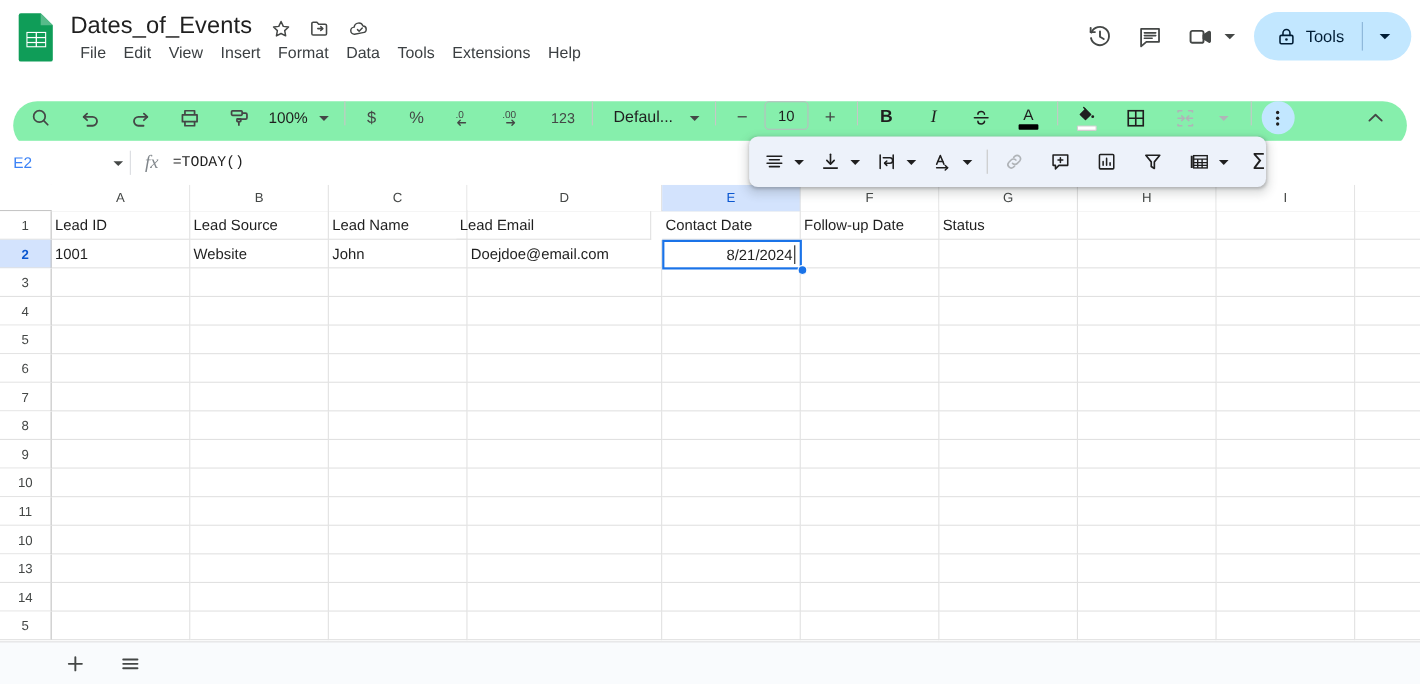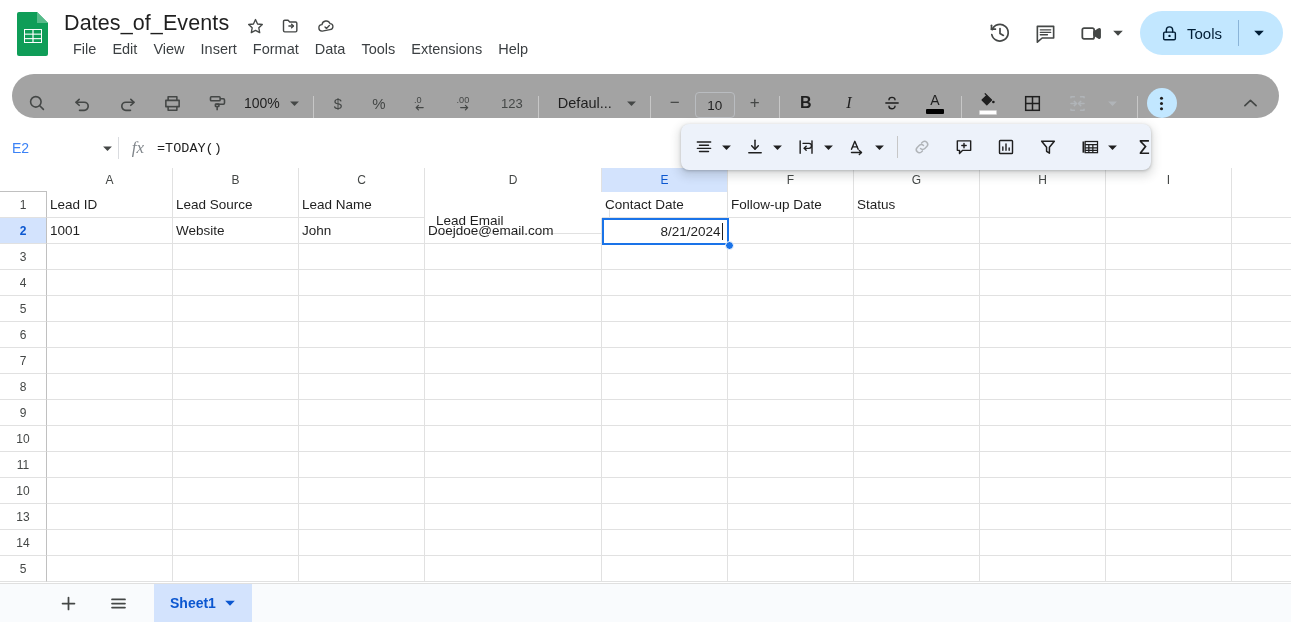--- a/index.html
+++ b/index.html
@@ -61,24 +61,24 @@
   }
   #share-label { font-size: 15px; color: #001d35; font-weight: 500; }
   #share-divider { width: 1px; height: 26px; background: #8ab4d8; }
   #share-caret {
     width: 40px; height: 44px; display: flex; align-items: center; justify-content: center;
     border-radius: 0 22px 22px 0;
   }
 
   
   #toolbar {
-    position: absolute; left: 12px; top: 74px;
+    position: absolute; left: 12px; top: 92px;
     width: 1267px; height: 44px;
-    background: #a3a3a3; border-radius: 22px;
-    display: flex; align-items: flex-end; padding: 0 8px;
+    background: #86efac; border-radius: 22px;
+    display: flex; align-items: flex-start; padding: 0 8px;
   }
   .tb {
     height: 30px; min-width: 30px; border-radius: 4px;
     display: flex; align-items: center; justify-content: center;
     cursor: pointer; color: #444746; flex: none;
   }
   .tb-gap { width: 11px; flex: none; }
   .tb-sep { width: 1px; height: 22px; background: #c7c7c7; margin: 0 9px; flex: none; }
   .tb-text { font-size: 14px; color: #1f1f1f; }
   #zoom-ctl { display: flex; align-items: center; gap: 2px; padding: 0 4px 0 10px; height: 30px; border-radius: 4px; cursor: pointer; }
@@ -662,21 +662,21 @@
       <div class="rowcell" style="height: 26px;">10</div>
       <div class="rowcell" style="height: 26px;">13</div>
       <div class="rowcell" style="height: 26px;">14</div>
       <div class="rowcell" style="height: 26px;">5</div>
     </div>
   <div id="cells">
       <div class="gridrow" style="height: 26px;">
         <div class="cell" style="left: 0px; width: 126px; height: 26px;">Lead ID</div>
         <div class="cell" style="left: 126px; width: 126px; height: 26px;">Lead Source</div>
         <div class="cell" style="left: 252px; width: 126px; height: 26px;">Lead Name</div>
-        <div class="cell" style="left: 386px; width: 177px; height: 26px; margin-top: 16px;">Lead Email</div>
+        <div class="cell" style="left: 368px; width: 177px; height: 26px;">Lead Email</div>
         <div class="cell" style="left: 555px; width: 126px; height: 26px;">Contact Date</div>
         <div class="cell" style="left: 681px; width: 126px; height: 26px;">Follow-up Date</div>
         <div class="cell" style="left: 807px; width: 126px; height: 26px;">Status</div>
         <div class="cell" style="left: 933px; width: 126px; height: 26px;"></div>
         <div class="cell" style="left: 1059px; width: 126px; height: 26px;"></div>
         <div class="cell" style="left: 1185px; width: 60px; height: 26px;"></div>
       </div>
       <div class="gridrow" style="height: 26px;">
         <div class="cell" style="left: 0px; width: 126px; height: 26px;">1001</div>
         <div class="cell" style="left: 126px; width: 126px; height: 26px;">Website</div>
@@ -860,21 +860,13 @@
       <path d="M12 5.2v13.6M5.2 12h13.6"></path>
     </svg>
   </div>
   <div style="width:14px"></div>
   <div class="sb-btn">
     <svg width="21" height="21" viewBox="0 0 24 24" fill="none" stroke="#444746" stroke-width="2" stroke-linecap="round">
       <path d="M4.6 7.4h14.8M4.6 12h14.8M4.6 16.6h14.8"></path>
     </svg>
   </div>
   <div style="width:18px"></div>
-  <div id="sheet-tab">
-    <span id="sheet-tab-label">Sheet1</span>
-    <span>
-      <svg width="12" height="12" viewBox="0 0 10 10">
-          <path d="M1 3.2L5 7.2L9 3.2z" fill="#0b57d0"></path>
-        </svg>
-    </span>
-  </div>
 </div>
 
 </body></html>

